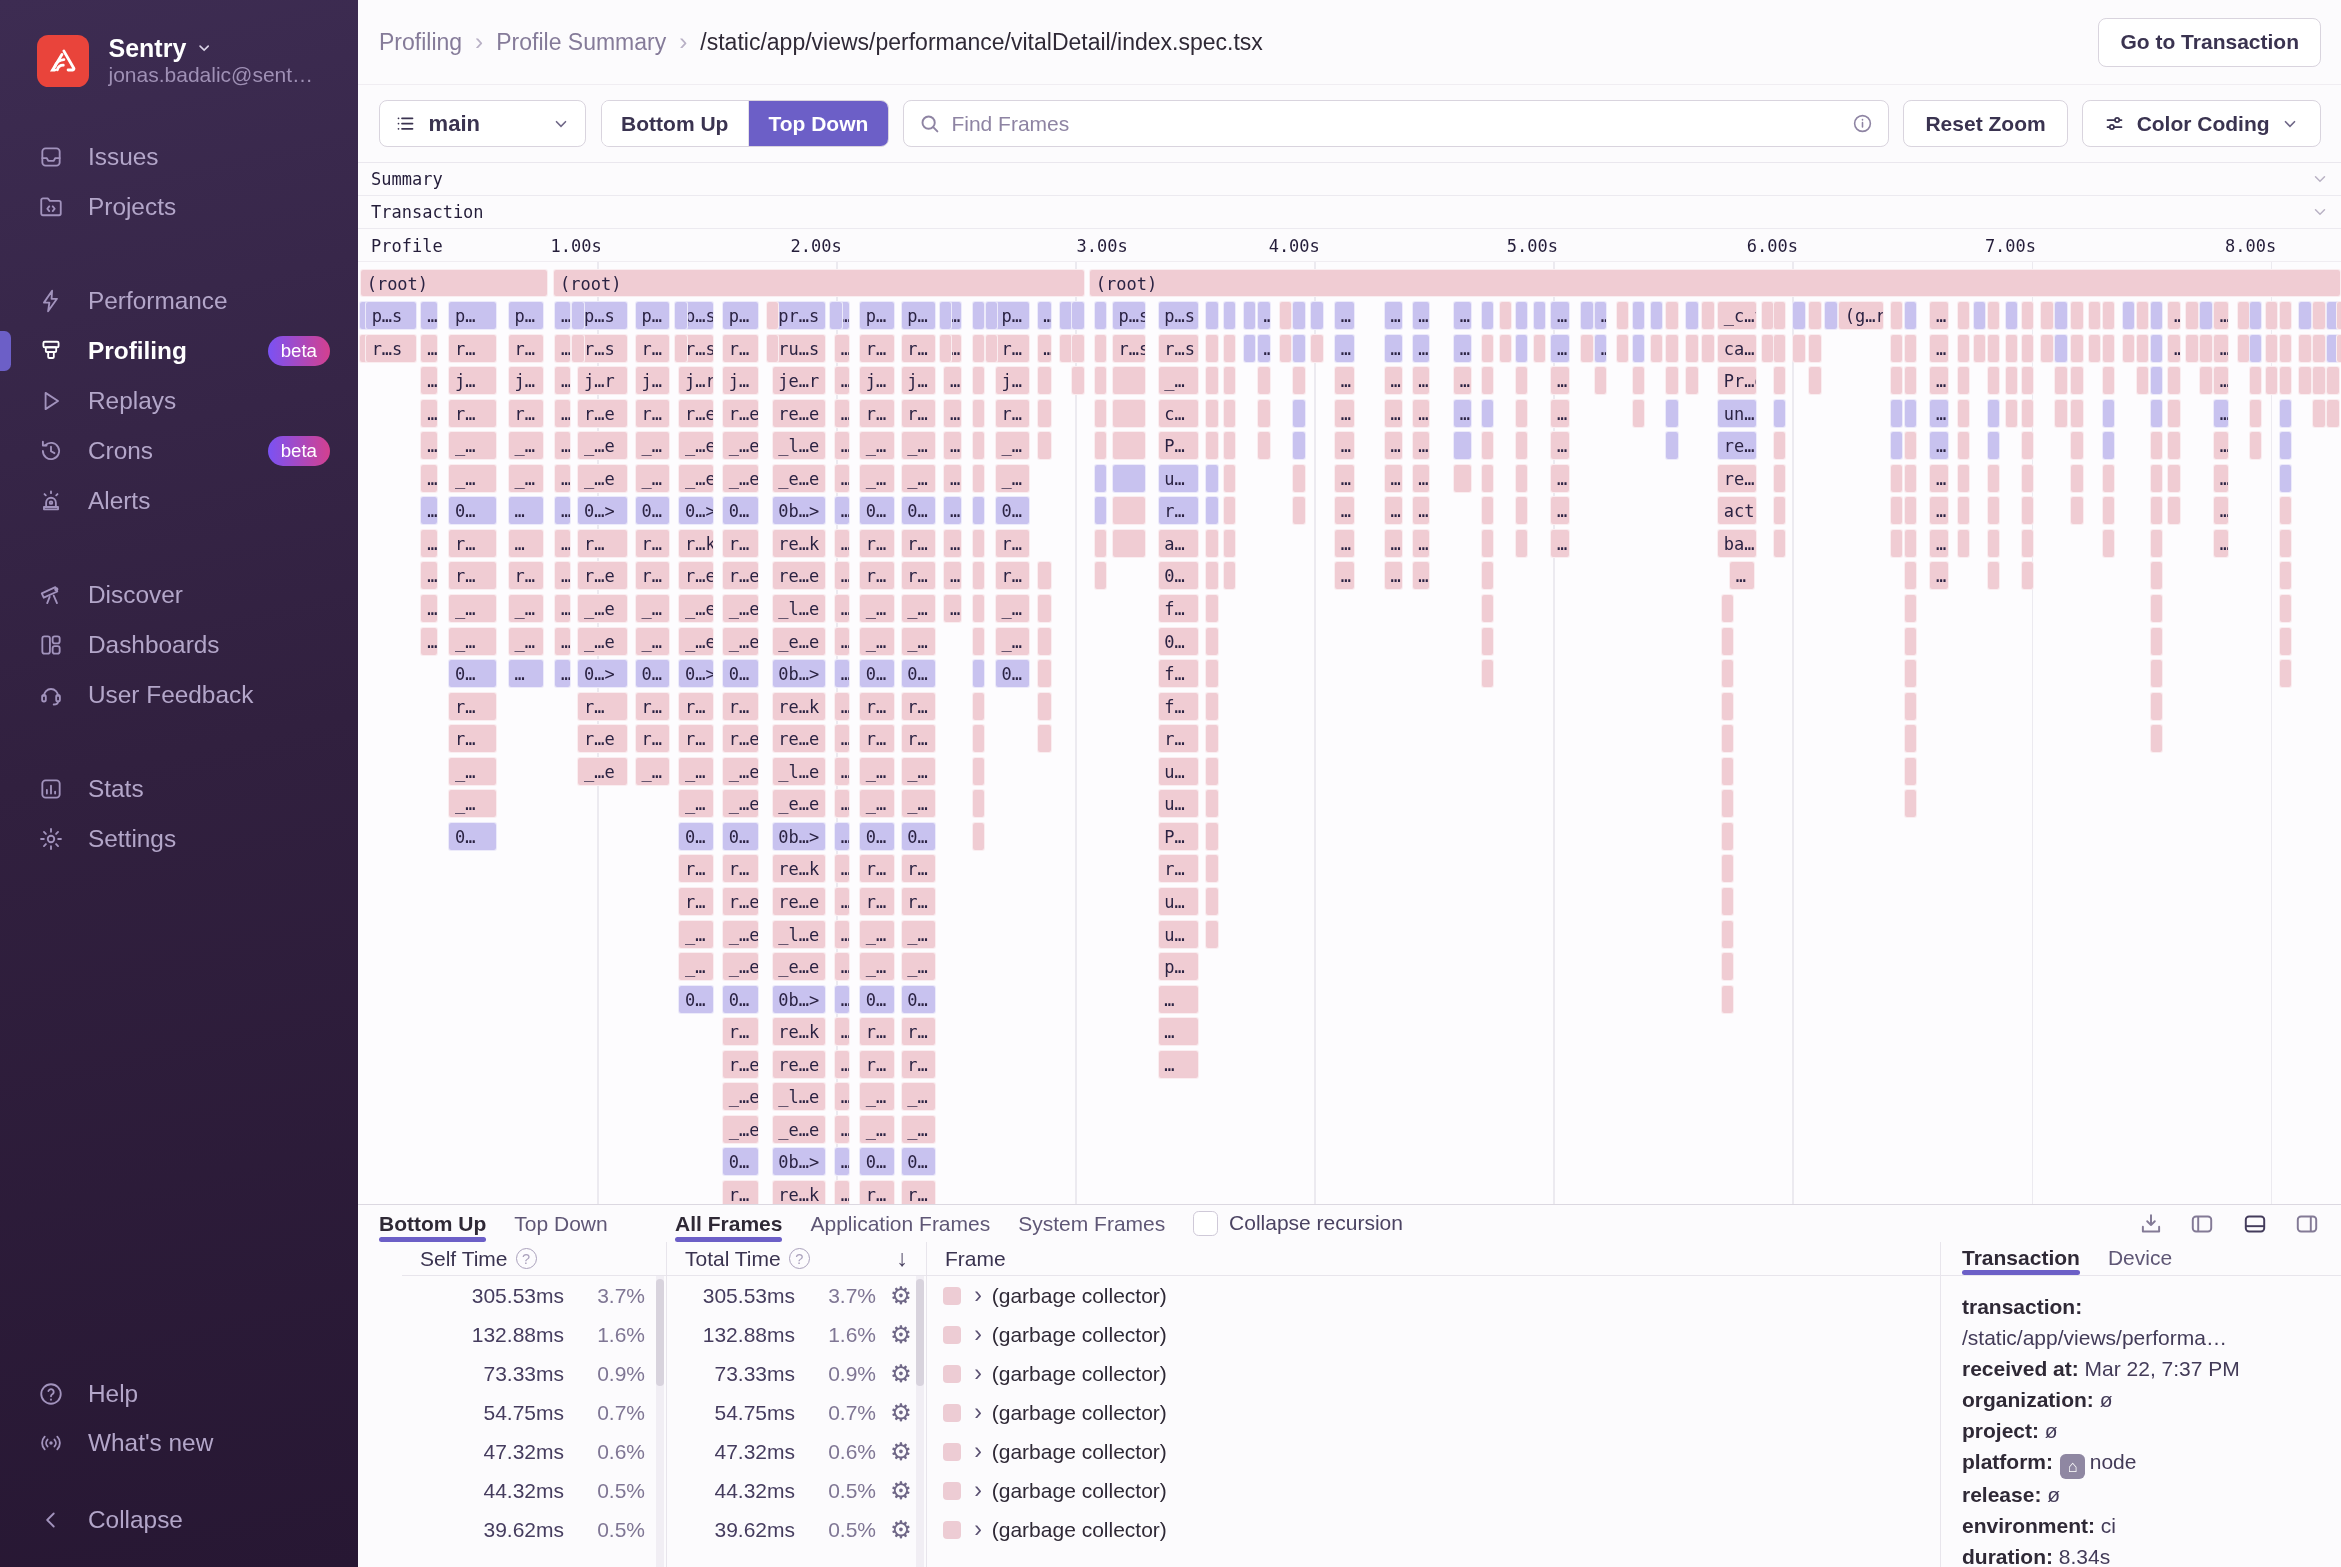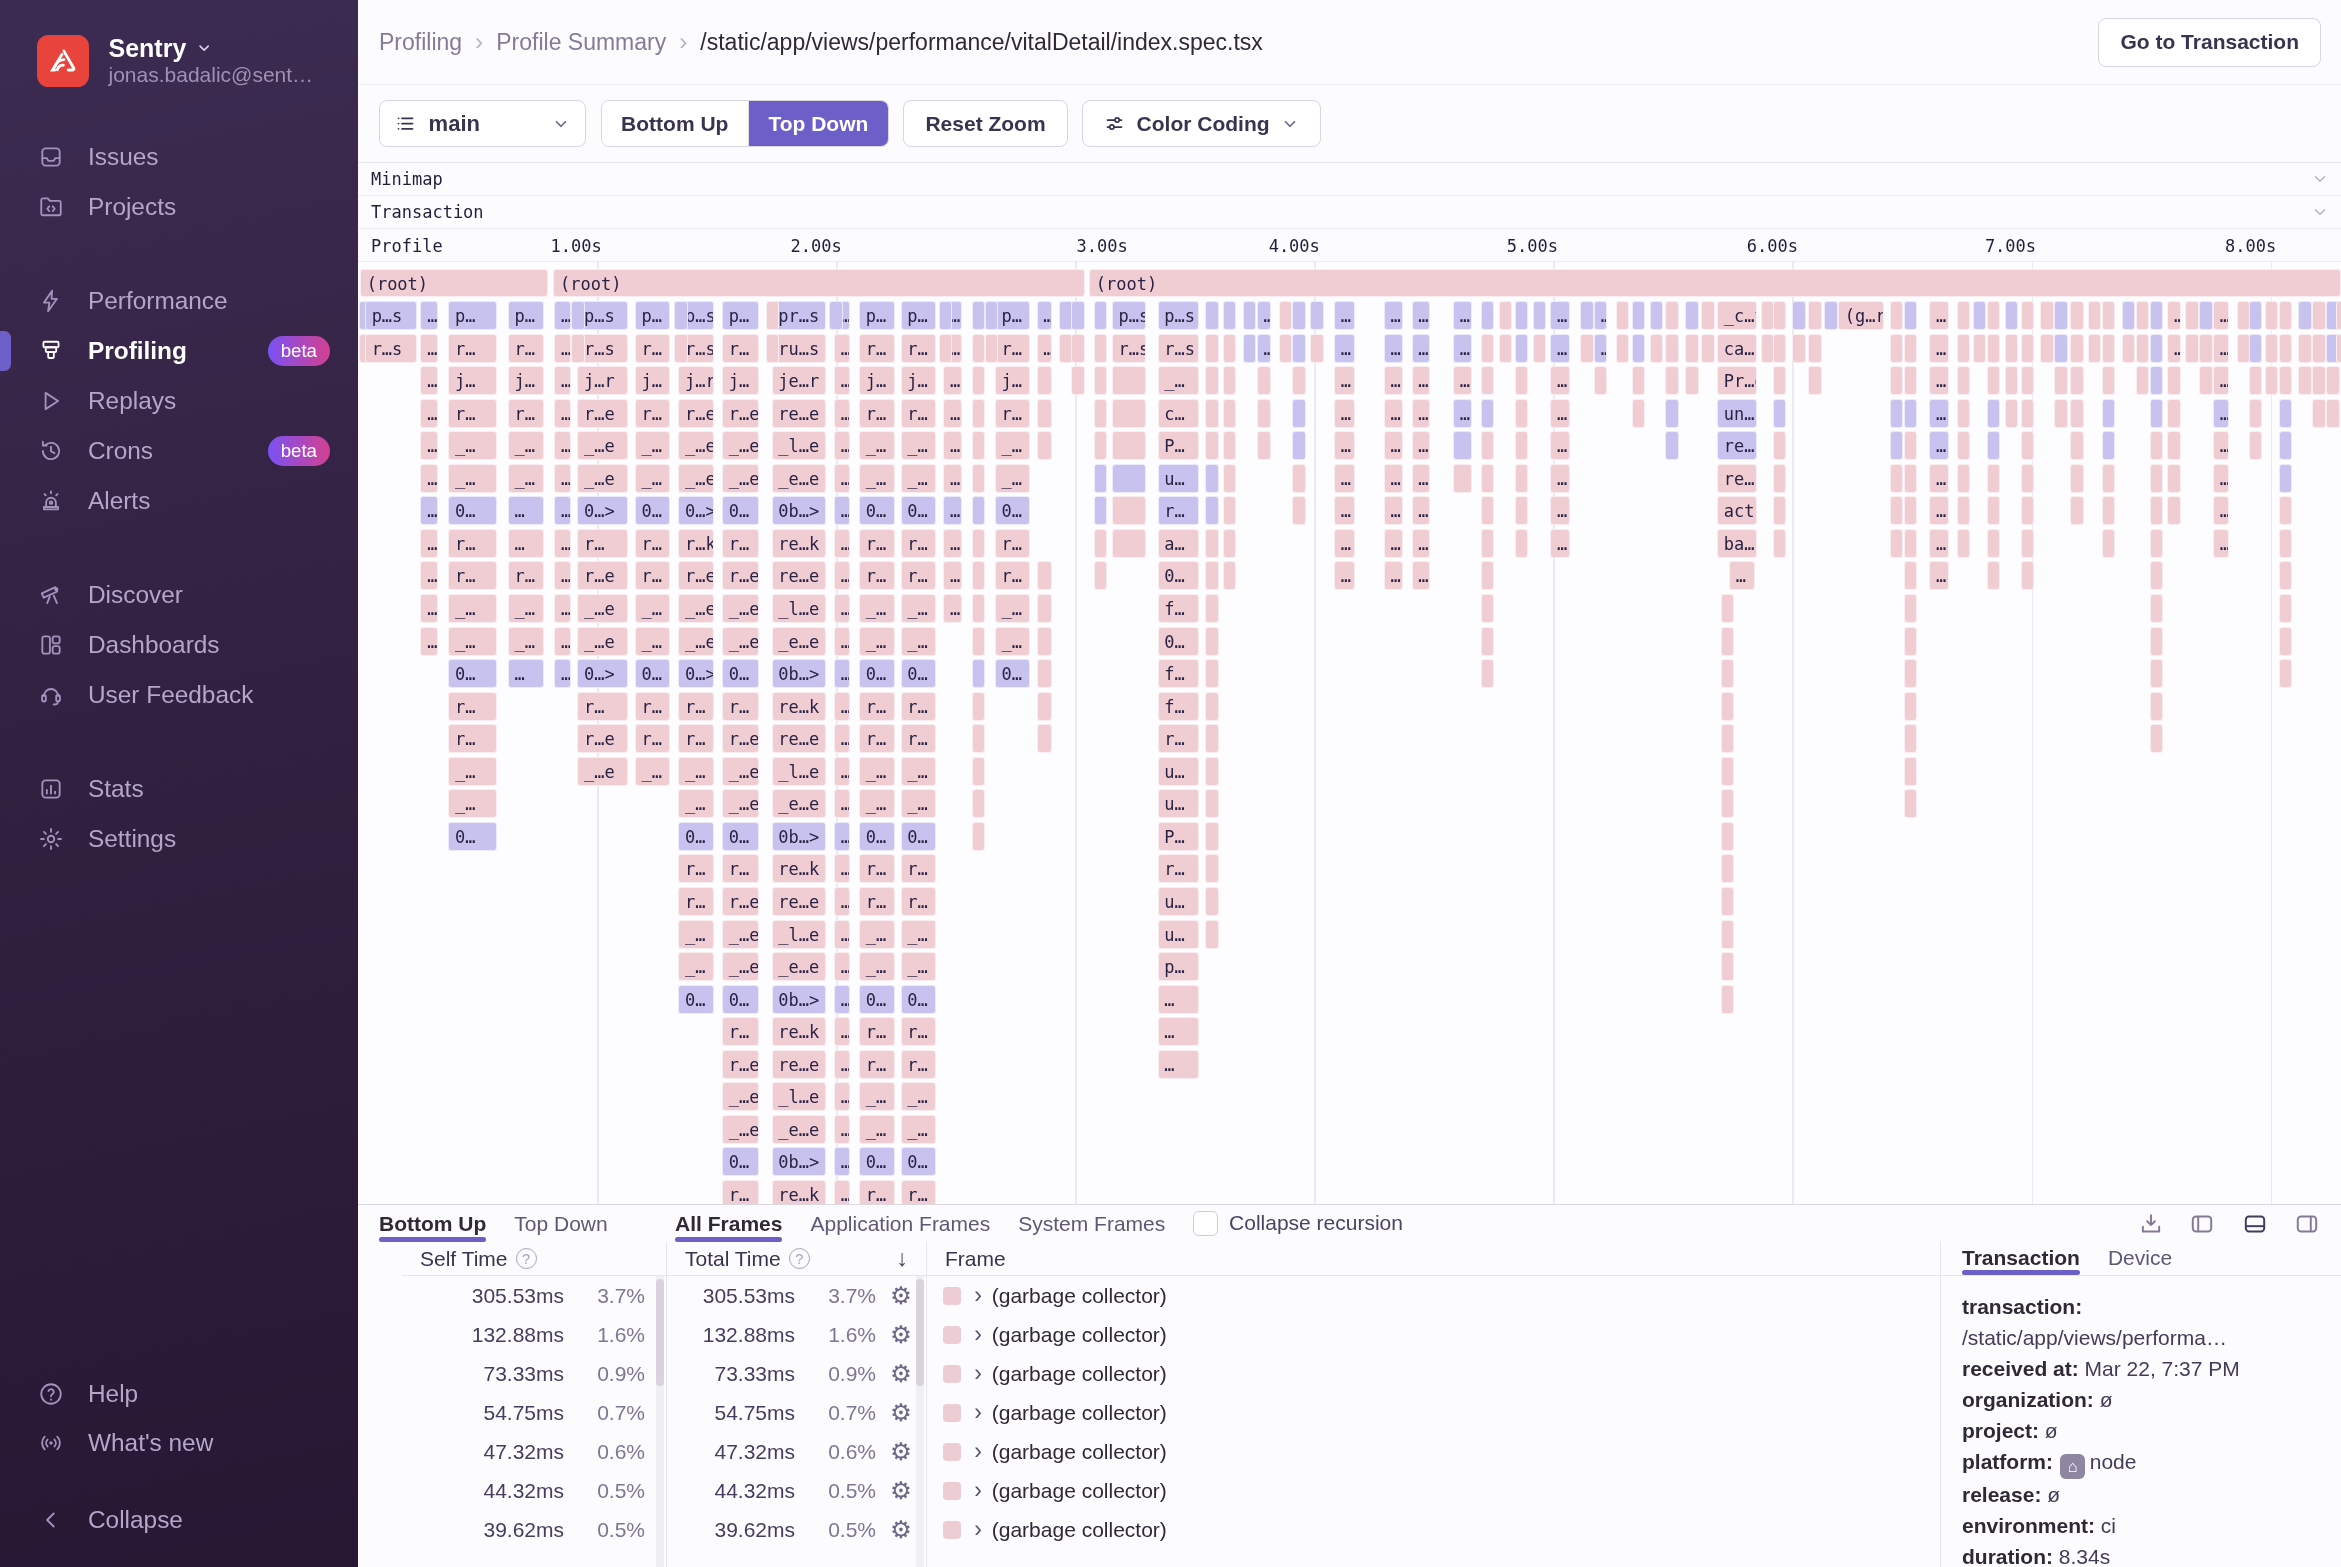--- a/index.html
+++ b/index.html
@@ -298,36 +298,49 @@
         </svg>
       <span>main</span>
       <svg class="chev" width="18" height="18" viewBox="0 0 24 24" fill="none" stroke="currentColor" stroke-width="2.2" stroke-linecap="round">
           <path d="M6 9l6 6 6-6"></path>
         </svg>
     </div>
     <div class="seg" id="seg-dir">
         <button class="">Bottom Up</button>
         <button class="on">Top Down</button>
       </div>
+    <div class="search">
+      <svg width="21" height="21" viewBox="0 0 24 24" fill="none" stroke="#8e84a3" stroke-width="2.2" stroke-linecap="round">
+          <circle cx="11" cy="11" r="7"></circle>
+          <path d="M21 21l-4.5-4.5"></path>
+        </svg>
+      <input type="text" placeholder="Find Frames" style="">
+      <span class="icnbtn">
+        <svg width="21" height="21" viewBox="0 0 24 24" fill="none" stroke="#8e84a3" stroke-width="1.8" stroke-linecap="round">
+            <circle cx="12" cy="12" r="9"></circle>
+            <path d="M12 11v5M12 7.5v.5"></path>
+          </svg>
+      </span>
+    </div>
     <button class="btn" style="height:47px">Reset Zoom</button>
     <button class="btn" style="height:47px;gap:11.4px">
       <svg width="21" height="21" viewBox="0 0 24 24" fill="none" stroke="#3a3350" stroke-width="2" stroke-linecap="round">
           <path d="M4 8h16M4 16h16"></path>
           <circle cx="15" cy="8" r="2.4" fill="#fff"></circle>
           <circle cx="9" cy="16" r="2.4" fill="#fff"></circle>
         </svg>
       <span>Color Coding</span>
       <svg width="18" height="18" viewBox="0 0 24 24" fill="none" stroke="#6f6787" stroke-width="2.2" stroke-linecap="round">
           <path d="M6 9l6 6 6-6"></path>
         </svg>
     </button>
   </div>
 
   <div class="collapse-row">
-    <span>Minimap</span>
+    <span>Summary</span>
     <svg class="chev" width="18" height="18" viewBox="0 0 24 24" fill="none" stroke="currentColor" stroke-width="2" stroke-linecap="round">
         <path d="M6 9l6 6 6-6"></path>
       </svg>
   </div>
   <div class="collapse-row">
     <span>Transaction</span>
     <svg class="chev" width="18" height="18" viewb'ox="0 0 24 24" viewBox="0 0 24 24" fill="none" stroke="currentColor" stroke-width="2" stroke-linecap="round">
         <path d="M6 9l6 6 6-6"></path>
       </svg>
   </div>

